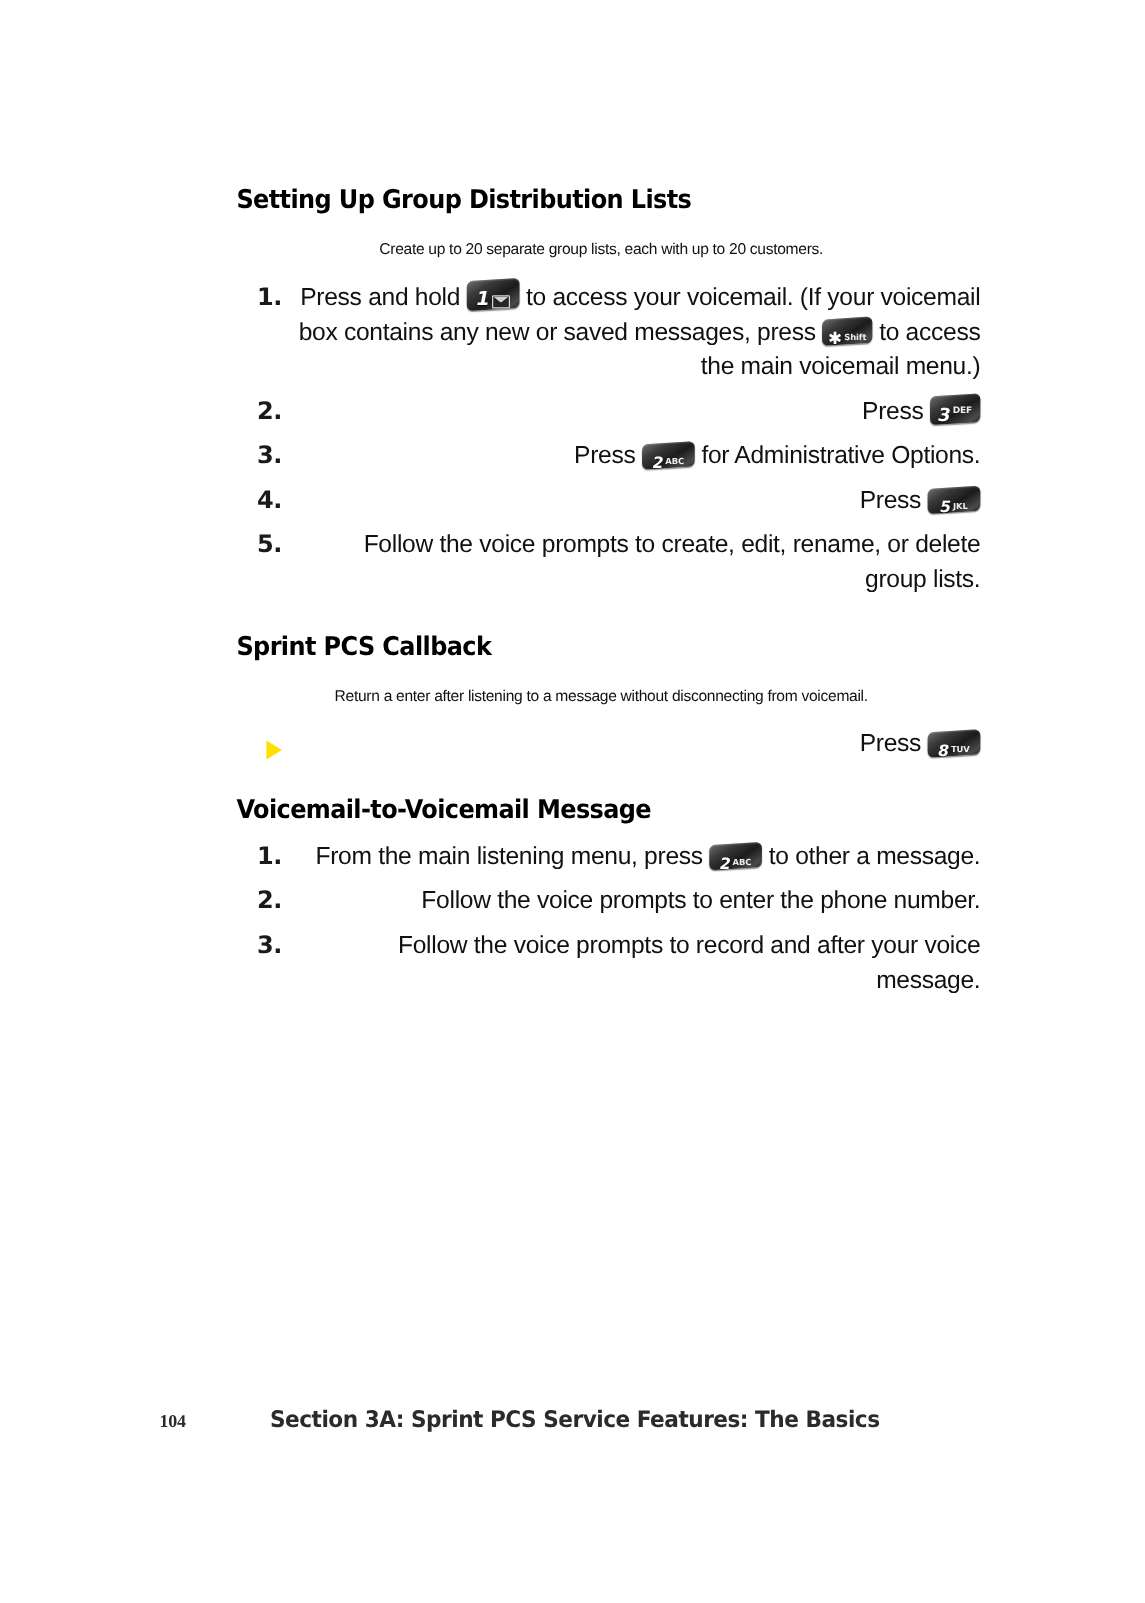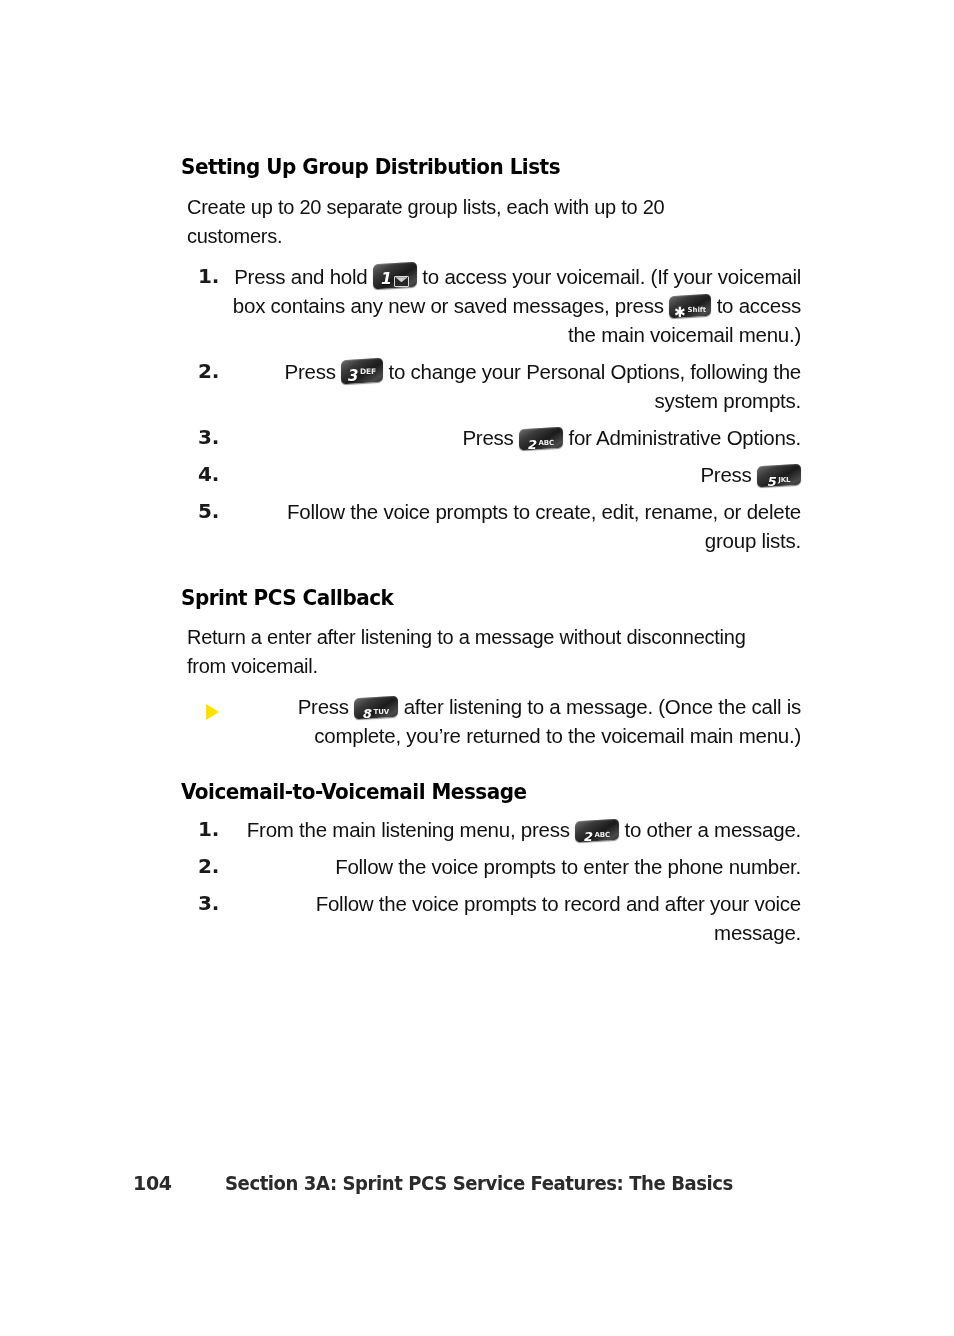--- a/index.html
+++ b/index.html
@@ -19,21 +19,21 @@
   .page {
     position: absolute;
     left: 0; top: 0;
     width: 954px;
     height: 1336px;
   }
 
   
   .content {
     position: absolute;
-    left: 181px;
+    left: 197px;
     top: 155px;
     width: 620px;
   }
 
   
   .section-head {
     font-family: "DejaVu Sans", sans-serif;
     font-weight: bold;
     font-size: 21.5px;
     letter-spacing: -0.55px;
@@ -42,27 +42,28 @@
     transform: scaleX(0.93);
     transform-origin: left center;
     white-space: nowrap;
   }
   .head-gap-1 { margin-top: 0px; }
   .head-gap-2 { margin-top: 31px; }
   .head-gap-3 { margin-top: 30px; }
 
   
   .intro {
-    margin-left: 6px;
+    margin-left: 24px;
     margin-top: 14px;
-    font-size: 20px;
+    font-size: 13px;
     line-height: 29px;
     letter-spacing: -0.25px;
     color: #111;
     max-width: 560px;
+    text-align: center;
   }
 
   
   .list {
     margin-top: 11px;
     margin-left: 0;
   }
   .li {
     display: flex;
     align-items: flex-start;
@@ -203,24 +204,25 @@
     left: 133px;
     top: 1172px;
     width: 720px;
     display: flex;
     align-items: baseline;
     font-family: "DejaVu Sans", sans-serif;
     font-weight: bold;
     color: #2b2b2b;
   }
   .footer-page {
-    font-size: 19px;
+    font-size: 15px;
     letter-spacing: -0.3px;
     width: 92px;
     flex: 0 0 auto;
+    font-family: Liberation Serif, serif;
   }
   .footer-text {
     font-size: 19px;
     letter-spacing: -0.45px;
     transform: scaleX(0.95);
     transform-origin: left center;
     white-space: nowrap;
   }
 </style>
 </head>
@@ -254,21 +256,20 @@
       </div>
 
       <div class="li">
         <div class="marker">2.</div>
         <div class="li-body">
           <span>Press</span>
           <span class="key k-tall sup"><span class="key-inner">
                 <span class="digit" style="font-size:15px">3</span>
                 <span class="sub">DEF</span>
               </span></span>
-          <span>to change your Personal Options, following the system prompts.</span>
         </div>
       </div>
 
       <div class="li">
         <div class="marker">3.</div>
         <div class="li-body">
           <span>Press</span>
           <span class="key k-wide"><span class="key-inner">
                 <span class="digit">2</span>
                 <span class="sub">ABC</span>
@@ -301,21 +302,20 @@
 
     <div class="list">
       <div class="li">
         <div class="marker arrow"><span class="tri"></span></div>
         <div class="li-body">
           <span>Press</span>
           <span class="key k-wide"><span class="key-inner">
                 <span class="digit">8</span>
                 <span class="sub">TUV</span>
               </span></span>
-          <span>after listening to a message. (Once the call is complete, you’re returned to the voicemail main menu.)</span>
         </div>
       </div>
     </div>
 
     <div class="section-head head-gap-3">Voicemail-to-Voicemail Message</div>
 
 
     <div class="list">
 
       <div class="li">

